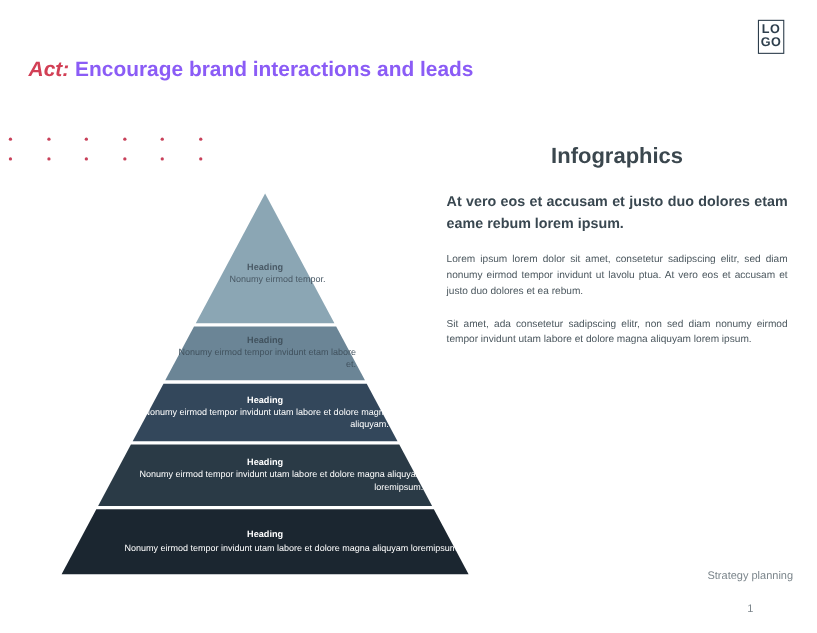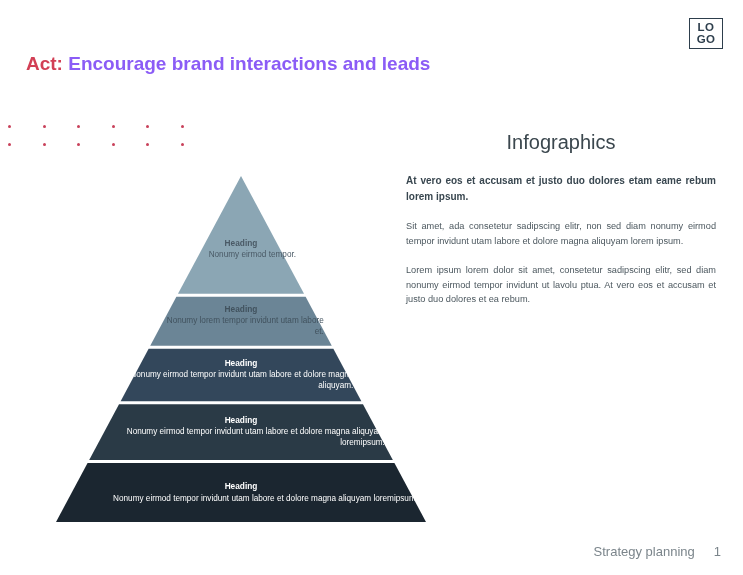--- a/index.html
+++ b/index.html
@@ -14,21 +14,21 @@
     overflow: hidden;
     font-family: "Liberation Sans", sans-serif;
     color: #3c4a52;
   }
 
   
   .logo-box {
     position: absolute;
     left: 689px;
     top: 18px;
-    width: 34px;
+    width: 24px;
     height: 31px;
     border: 1.6px solid #2d3e4c;
     box-sizing: border-box;
     display: flex;
     flex-direction: column;
     align-items: center;
     justify-content: center;
     line-height: 1.02;
   }
   .logo-box span {
@@ -41,21 +41,21 @@
 
   
   .page-title {
     position: absolute;
     left: 26px;
     top: 53px;
     font-size: 19px;
     font-weight: bold;
     white-space: nowrap;
   }
-  .page-title .accent { color: #d23f55; }
+  .page-title .accent { color: #d23f55; font-style: italic; }
   .page-title .rest   { color: #8b5cf6; }
 
   
   .dot-grid {
     position: absolute;
     left: 8px;
     top: 125px;
     display: grid;
     grid-template-columns: repeat(6, 34.5px);
     grid-template-rows: repeat(2, 18px);
@@ -103,48 +103,49 @@
     position: absolute;
     left: 406px;
     top: 131px;
     width: 310px;
   }
   .info-title {
     text-align: center;
     font-size: 20px;
     color: #3b474e;
     margin: 0 0 19px 0;
-    font-weight: normal;
+    font-weight: bold;
   }
   .info-lead {
-    font-size: 10px;
+    font-size: 13px;
     font-weight: bold;
     color: #394750;
     text-align: justify;
     line-height: 1.55;
     margin: 10px 0 15px 0;
   }
   .info-para {
     font-size: 9.2px;
     color: #4b575e;
     text-align: justify;
     line-height: 1.58;
     margin: 0 0 15px 0;
   }
 
   
   .footer {
     position: absolute;
     right: 22px;
     bottom: 16px;
-    font-size: 13px;
+    font-size: 10px;
     color: #7b858b;
     display: flex;
     gap: 19px;
     align-items: center;
+    flex-direction: column;
   }
 </style>
 </head>
 <body>
 
 <div class="logo-box">
   <span>LO</span>
   <span>GO</span>
 </div>
 
@@ -179,40 +180,40 @@
         <polygon points="39.572976878612735,294.95 346.42702312138726,294.95 378,354 8,354" fill="#1b2630"></polygon>
       </g>
   </svg>
   <div id="tier-labels">
       <div class="tier-text t-light" style="width: 110.046px; left: 137.977px; top: 81.0794px; transform: translateY(-50%);">
         <span class="tier-heading">Heading</span>
         <span class="tier-body">Nonumy eirmod tempor.</span>
       </div>
       <div class="tier-text t-mid" style="width: 165.546px; left: 110.227px; top: 153.32px; transform: translateY(-50%);">
         <span class="tier-heading">Heading</span>
-        <span class="tier-body">Nonumy lorem tempor invidunt utam labore et.</span>
+        <span class="tier-body">Nonumy eirmod tempor invidunt etam labore et.</span>
       </div>
       <div class="tier-text t-dark" style="width: 224.746px; left: 80.627px; top: 206.95px; transform: translateY(-50%);">
         <span class="tier-heading">Heading</span>
         <span class="tier-body">Nonumy eirmod tempor invidunt utam labore et dolore magna aliquyam.</span>
       </div>
       <div class="tier-text t-dark" style="width: 287.646px; left: 49.177px; top: 264.04px; transform: translateY(-50%);">
         <span class="tier-heading">Heading</span>
         <span class="tier-body">Nonumy eirmod tempor invidunt utam labore et dolore magna aliquyam loremipsum.</span>
       </div>
       <div class="tier-text t-dark" style="width: 354px; left: 16px; top: 324.475px; transform: translateY(-50%);">
         <span class="tier-heading">Heading</span>
         <span class="tier-body">Nonumy eirmod tempor invidunt utam labore et dolore magna aliquyam loremipsum.</span>
       </div>
     </div>
 </div>
 
 <div class="info-col">
   <h2 class="info-title">Infographics</h2>
   <p class="info-lead">At vero eos et accusam et justo duo dolores etam eame rebum lorem ipsum.</p>
+  <p class="info-para">Lorem ipsum lorem dolor sit amet, consetetur sadipscing elitr, sed diam nonumy eirmod tempor invidunt ut lavolu ptua. At vero eos et accusam et justo duo dolores et ea rebum.</p>
   <p class="info-para">Sit amet, ada consetetur sadipscing elitr, non sed diam nonumy eirmod tempor invidunt utam labore et dolore magna aliquyam lorem ipsum.</p>
-  <p class="info-para">Lorem ipsum lorem dolor sit amet, consetetur sadipscing elitr, sed diam nonumy eirmod tempor invidunt ut lavolu ptua. At vero eos et accusam et justo duo dolores et ea rebum.</p>
 </div>
 
 <div class="footer">
   <span>Strategy planning</span>
   <span>1</span>
 </div>
 
 </body></html>

